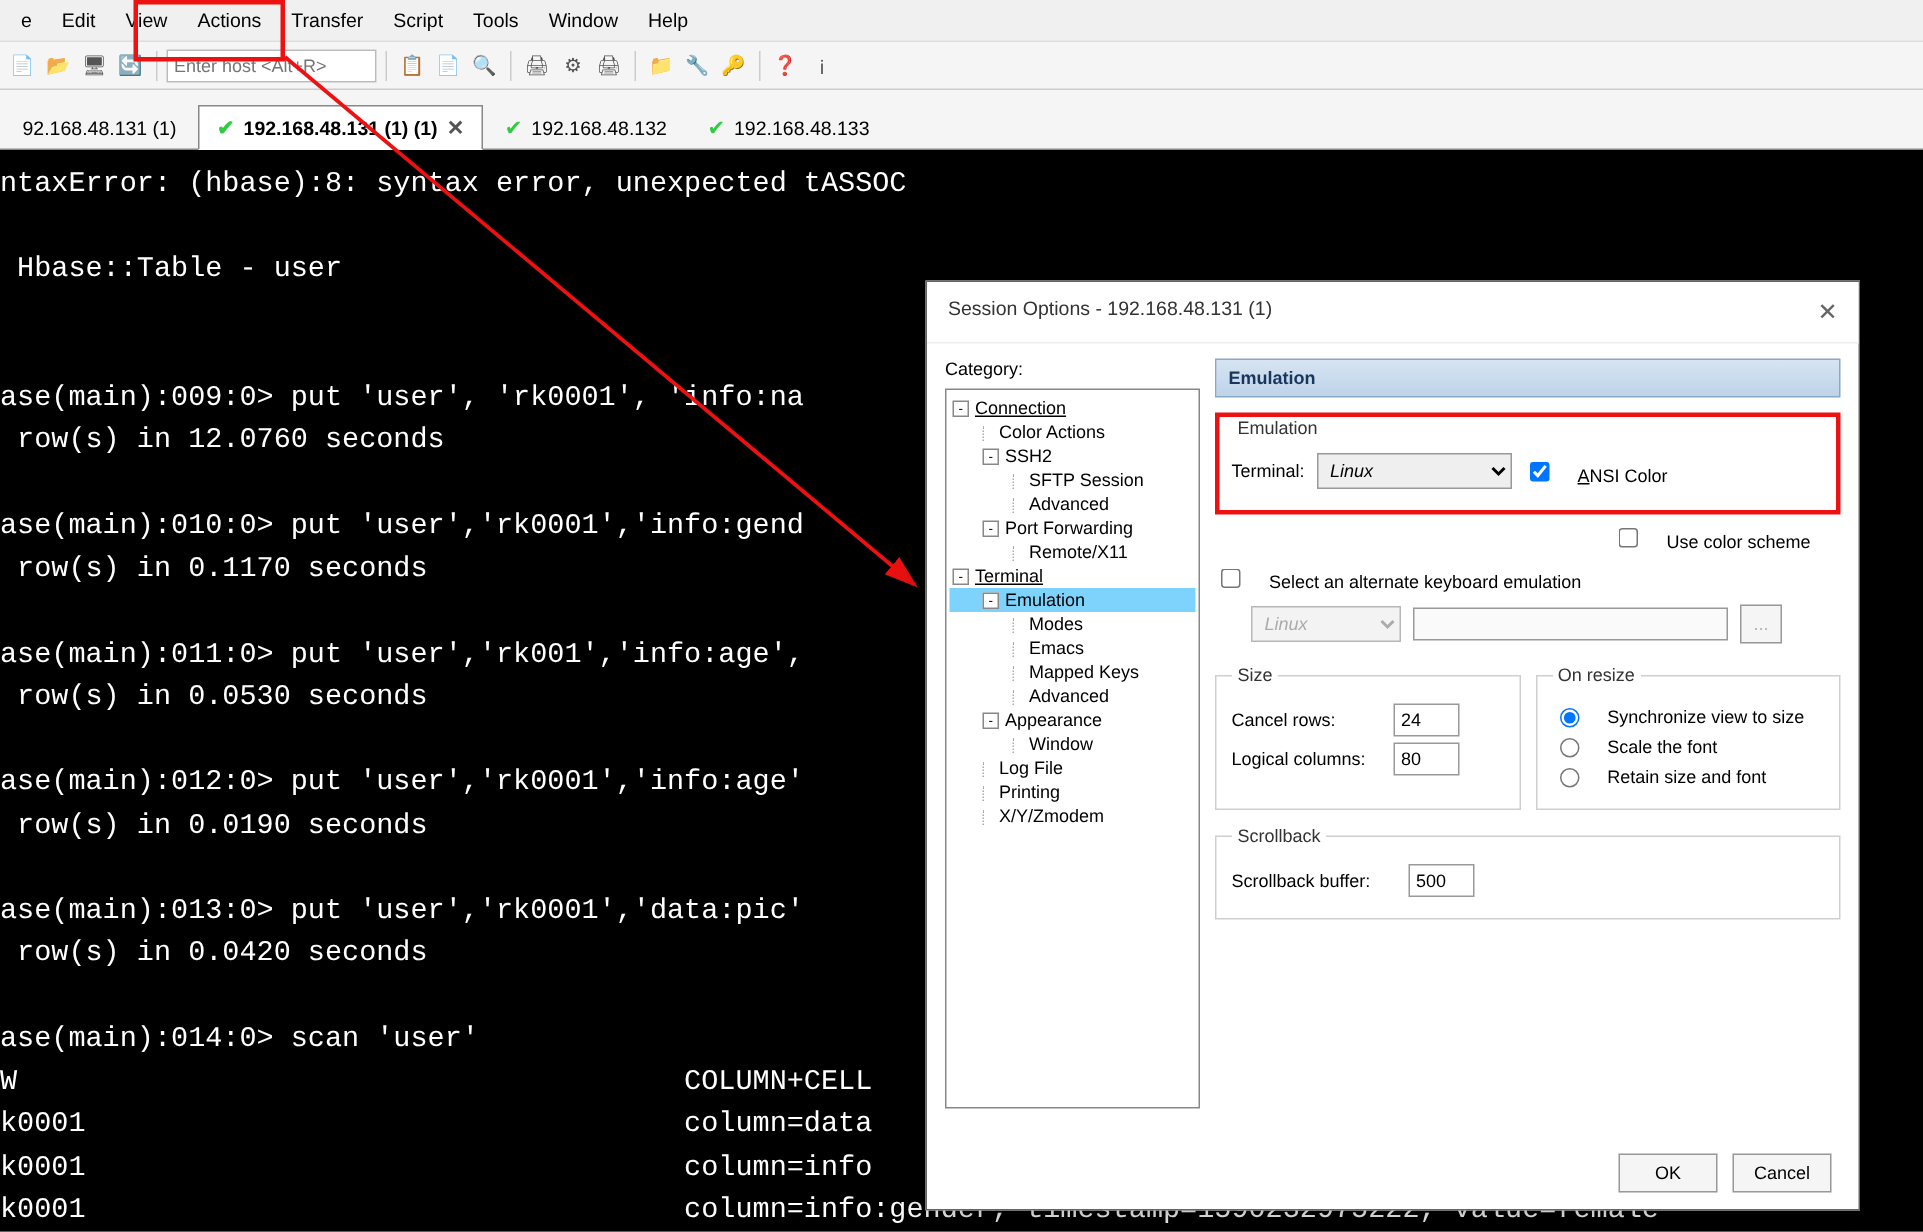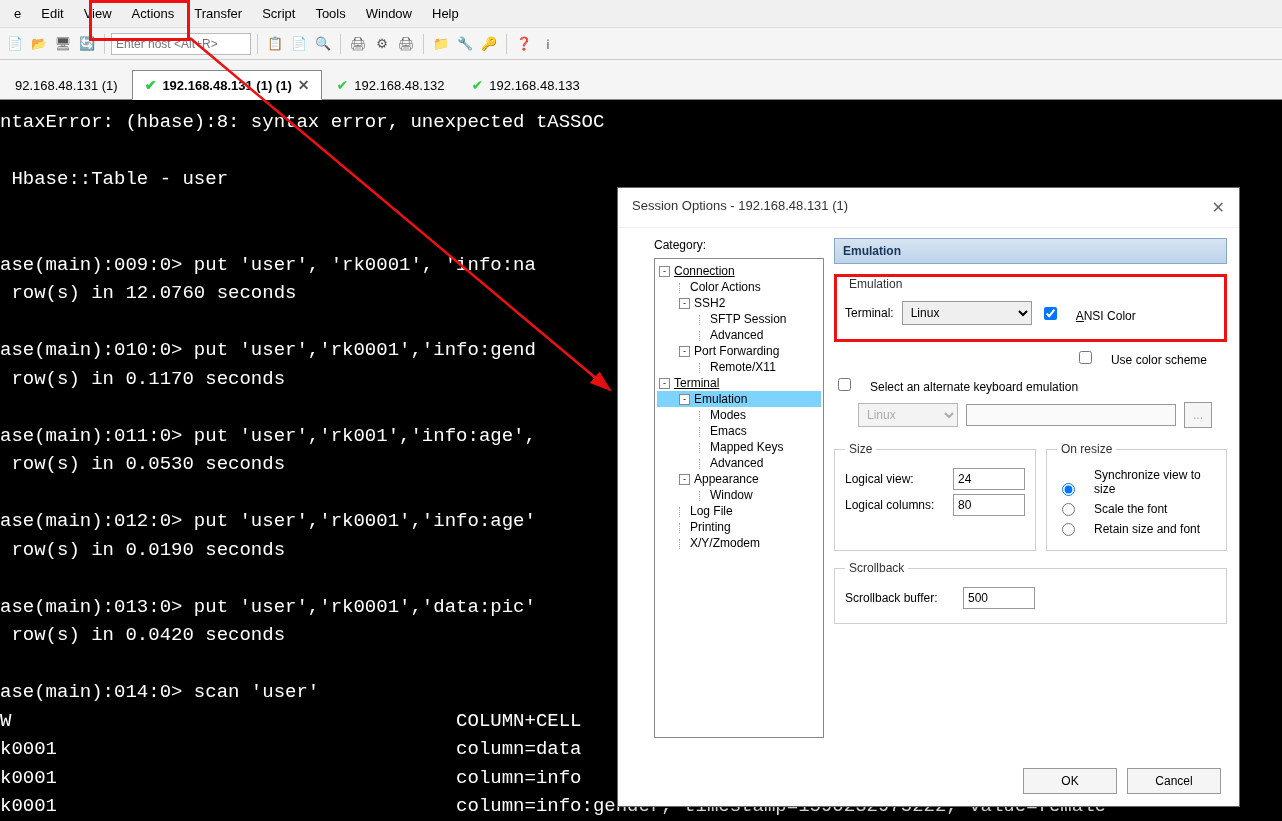--- a/index.html
+++ b/index.html
@@ -12,40 +12,40 @@
   .host-input { width: 140px; height: 22px; font-size: 12px; padding: 0 4px; border: 1px solid #bbb; color: #666; }
   .tabs { height: 40px; background: #f5f5f5; display: flex; align-items: flex-end; padding: 0 2px; border-bottom: 1px solid #888; }
   .tab { display: flex; align-items: center; gap: 6px; padding: 6px 12px; font-size: 13px; border: 1px solid transparent; margin-right: 1px; cursor: pointer; position: relative; top: 1px; }
   .tab.active { background: #fff; border: 1px solid #888; border-bottom-color: #fff; font-weight: bold; }
   .tab-check { color: #2ecc40; font-size: 14px; }
   .tab-close { cursor: pointer; font-size: 14px; color: #555; }
   .terminal { position: absolute; top: 100px; left: 0; right: 0; bottom: 0; background: #000; color: #fff; font-family: "Courier New", monospace; font-size: 19px; padding: 8px 0 0 0; white-space: pre; overflow: hidden; line-height: 1.5; }
   .dialog { position: absolute; left: 617px; top: 187px; width: 623px; height: 620px; background: #fff; border: 1px solid #666; box-shadow: 0 4px 24px rgba(0,0,0,.35); font-size: 12px; }
   .dlg-title { background: #fff; padding: 10px 14px; font-size: 13px; color: #333; border-bottom: 1px solid #eee; display: flex; justify-content: space-between; }
   .dlg-close { cursor: pointer; font-size: 16px; color: #666; }
-  .dlg-body { display: flex; padding: 10px 12px 0; gap: 10px; height: 530px; margin-left: 24px; }
+  .dlg-body { display: flex; padding: 10px 12px 0; gap: 10px; height: 530px; }
   .cat-label { font-size: 12px; margin-bottom: 6px; }
   .tree { border: 1px solid #888; width: 170px; height: 480px; padding: 4px 2px; overflow: auto; }
   .tree-node { padding: 1px 2px; cursor: pointer; white-space: nowrap; }
   .tree-node.sel { background: #7dd3fc; }
   .tree-toggle { display: inline-block; width: 11px; height: 11px; border: 1px solid #888; text-align: center; line-height: 9px; font-size: 9px; margin-right: 4px; vertical-align: middle; background: #fff; }
   .tree-indent0 { padding-left: 2px; text-decoration: underline; }
   .tree-indent1 { padding-left: 22px; }
   .tree-indent2 { padding-left: 42px; }
   .right-pane { flex: 1; }
   .section-head { background: linear-gradient(#d7e4f1,#bdd3ea); border: 1px solid #8aa8c9; padding: 5px 8px; font-weight: bold; color: #1a365d; margin-bottom: 10px; }
   fieldset { border: 1px solid #cfcfcf; margin: 0 0 10px; padding: 8px 10px 10px; font-size: 12px; }
   legend { padding: 0 4px; color: #333; }
   .row { display: flex; align-items: center; gap: 8px; margin: 4px 0; }
-  select, input[type="text"].sm { border: 1px solid #999; font-size: 12px; padding: 3px 4px; }
+  select, input[type="text"].sm { border: 1px solid #999; font-size: 12px; padding: 3px 4px; font-style: italic; }
   .sel-terminal { width: 130px; }
-  .sm-num { width: 72px; border: 1px solid #999; font-size: 12px; padding: 3px 4px; }
+  .sm-num { width: 44px; border: 1px solid #999; font-size: 12px; padding: 3px 4px; }
   .cb { display: flex; align-items: flex-end; gap: 16px; }
   .dlg-foot { display: flex; justify-content: flex-end; gap: 10px; padding: 10px 18px; }
-  .btn { width: 94px; height: 26px; border: 1px solid #999; background: #f5f5f5; cursor: pointer; font-size: 12px; }
+  .btn { width: 66px; height: 26px; border: 1px solid #999; background: #f5f5f5; cursor: pointer; font-size: 12px; }
   .disabled { color: #888; }
   .emu-box { border: 3px solid #e11; padding-bottom: 4px; margin-bottom: 6px; }
   .annot-rect { border: 3px solid #e11; position: absolute; }
   svg.arrows { position: absolute; top: 0; left: 0; width: 1282px; height: 821px; pointer-events: none; }
 </style>
 </head>
 <body>
 
 <div class="menubar">
   <div>e</div>
@@ -206,21 +206,21 @@
           </select>
           <input type="text" disabled="" class="sm disabled" style="width: 210px;">
           <button class="btn" style="width:28px;" disabled="">...</button>
         </div>
       </div>
 
       <div style="display:flex; gap:10px;">
         <fieldset style="flex:1;">
           <legend>Size</legend>
           <div class="row">
-            <span style="width:100px;">Logical view:</span>
+            <span style="width:100px;">Cancel rows:</span>
             <input class="sm-num" value="24" style="">
           </div>
           <div class="row">
             <span style="width:100px;">Logical columns:</span>
             <input class="sm-num" value="80" style="">
           </div>
         </fieldset>
         <fieldset style="flex:1;">
           <legend>On resize</legend>
           <label class="row cb">

